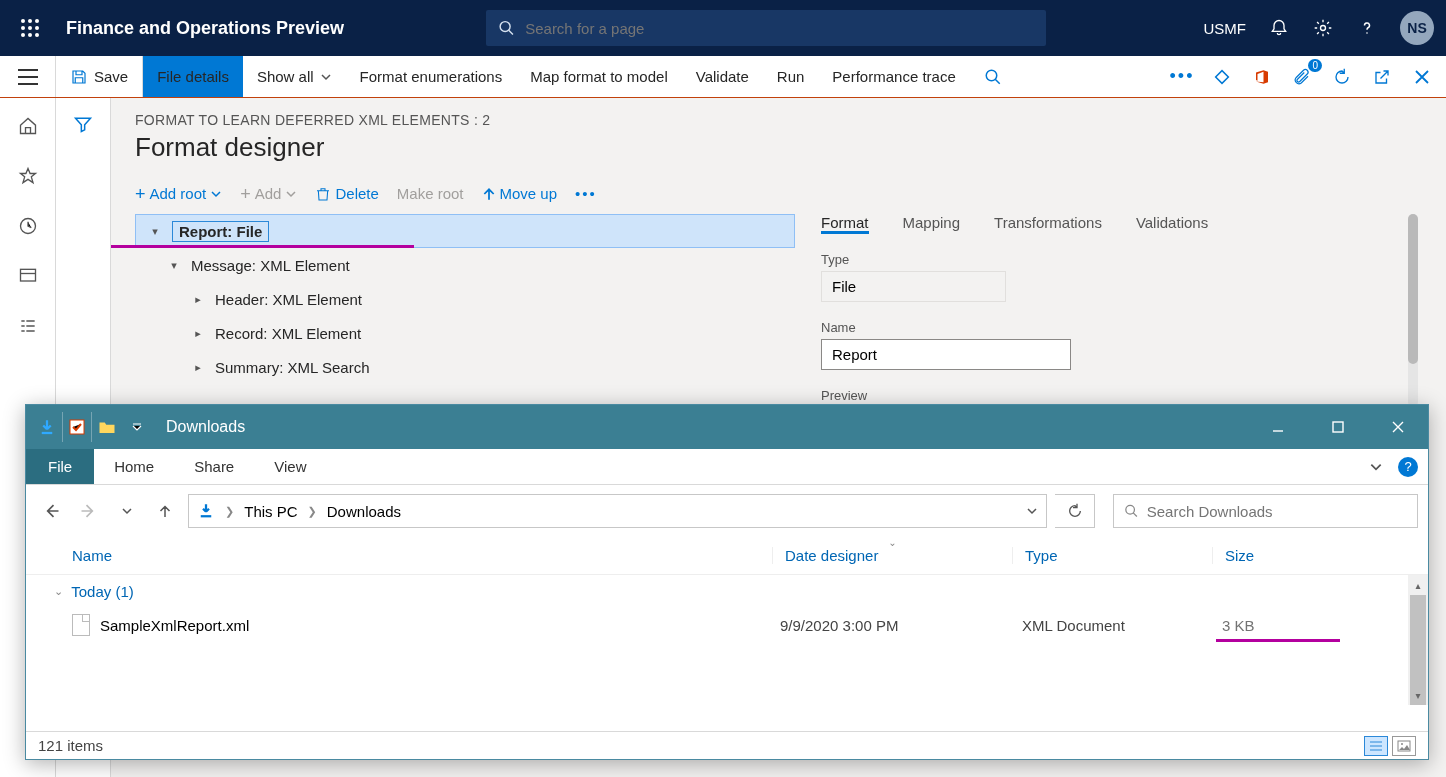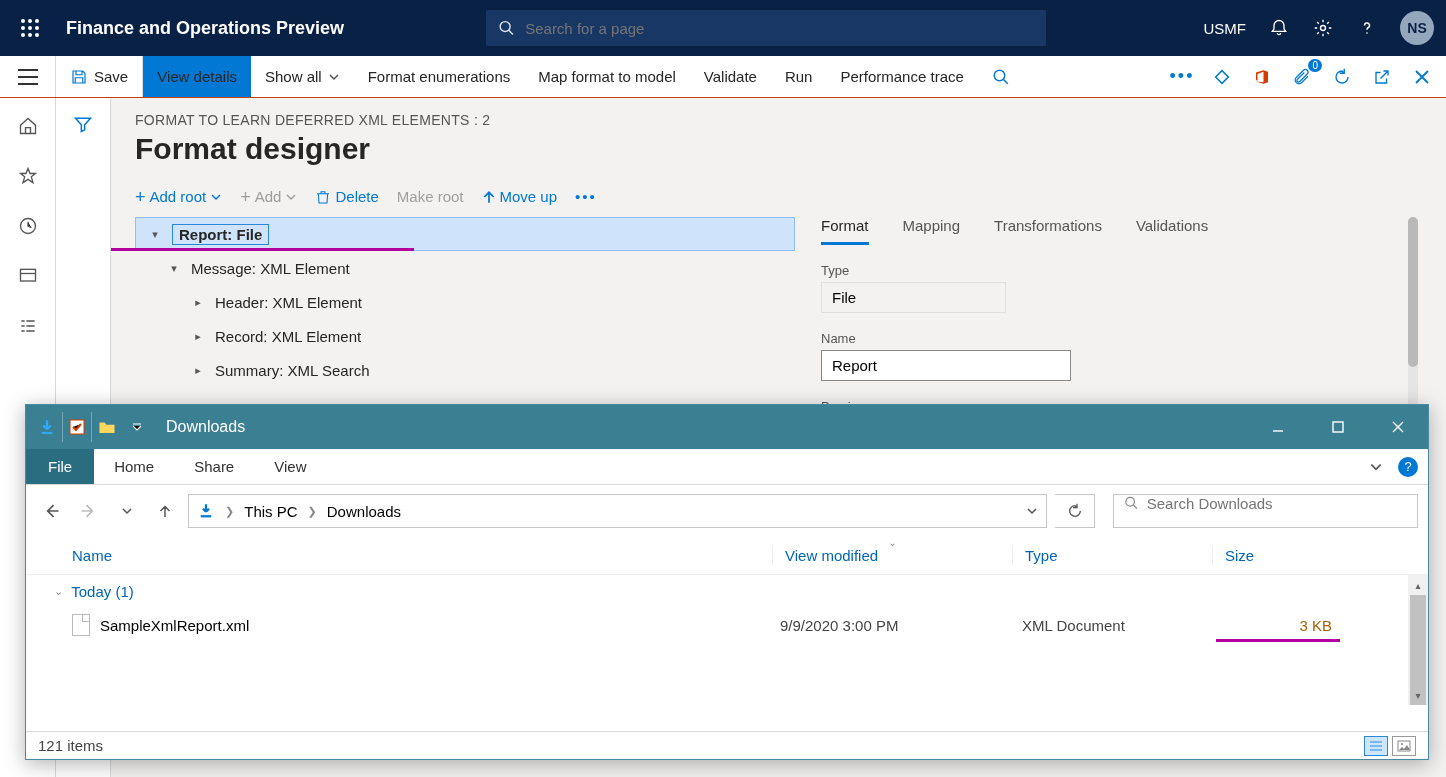--- a/index.html
+++ b/index.html
@@ -62,38 +62,38 @@
   .left-rail { width:56px; background:#fff; border-right:1px solid #d9d9d9; display:flex; flex-direction:column; align-items:center; padding-top:16px; gap:26px;}
   .rail-ic { width:24px; height:24px; color:#555; cursor:pointer; display:flex; align-items:center; justify-content:center;}
 
   
   .filter-col { width:55px; background:#fff; border-right:1px solid #d9d9d9; display:flex; justify-content:center; padding-top:16px;}
   .filter-col .ic { color:#0078d4; cursor:pointer;}
 
   
   .main { flex:1; background:#f3f2f1; padding: 14px 0 0 24px; position:relative; overflow:hidden;}
   .crumb { font-size:14px; letter-spacing:0.3px; color:#555;}
-  .page-title { font-size:30px; font-weight:700; color:#262626; margin-top:4px;}
+  .page-title { font-size:26px; font-weight:400; color:#262626; margin-top:4px;}
   .toolbar-row { display:flex; align-items:center; gap:18px; margin-top:22px; font-size:15px;}
   .tb-link { color:#0078d4; cursor:pointer; display:flex; align-items:center; gap:4px;}
   .tb-disabled { color:#a19f9d; cursor:default;}
   .content-split { display:flex; margin-top:12px; gap: 26px;}
   .tree-pane { width:660px; }
   .tree-row { display:flex; align-items:center; height:34px; padding-left:12px; font-size:15px; color:#262626;}
   .tree-row.sel { background:#cfe4fa; border:1px solid #8fbff5; }
   .tree-row .expander { width:14px; text-align:center; margin-right:10px; font-size:11px; color:#555; cursor:pointer;}
   .tree-row .nodebox { border:1px solid #2b88d8; padding:1px 6px; }
   .tree-row .node-underline { position:relative;font-weight:bold; }
   .underline-highlight { position:absolute; left:-45px; right: 380px; bottom:-1px; height:3px; background:#b4009e; }
   .tree-indent-1 { padding-left:32px; }
   .tree-indent-2 { padding-left:56px; }
 
   .props-pane { flex:1; padding-right: 45px; position:relative;}
   .tabs { display:flex; gap: 34px; font-size:15px; color:#555; border-bottom:0;}
-  .tab { padding-bottom:8px; cursor:pointer;}
+  .tab { cursor:pointer;}
   .tab.active { color:#262626; border-bottom:3px solid #0078d4; font-weight:400;}
   .field { margin-top:18px; }
   .field-label { font-size:13px; color:#555; margin-bottom:4px;}
   .field-readonly { background:#f3f2f1; border:1px solid #e1dfdd; padding:6px 10px; width:185px; font-size:15px;}
   .field-input { background:#fff; border:1px solid #8a8886; padding:6px 10px; width:250px; font-size:15px;}
   .vscroll { position:absolute; right:28px; top:0; bottom:0; width:10px; background:#e5e5e5; border-radius:5px;}
   .vscroll .thumb { position:absolute; left:0; right:0; top:0; height:150px; background:#b9b9b9; border-radius:5px;}
 
   
   .explorer {
@@ -122,40 +122,40 @@
   .exp-ribbon .ricon { width:36px; display:flex; align-items:center; justify-content:center; cursor:pointer; color:#555;}
   .exp-ribbon .help { width:20px; height:20px; border-radius:50%; background:#0078d4; color:#fff; font-size:13px; display:flex; align-items:center; justify-content:center; margin-right:10px; margin-left:4px; align-self:center;}
 
   .exp-nav { height:52px; display:flex; align-items:center; padding: 0 10px; gap:8px;}
   .navbtn { width:30px; height:30px; display:flex; align-items:center; justify-content:center; color:#777; cursor:pointer;}
   .addr { flex:1; height:34px; border:1px solid #c7c7c7; display:flex; align-items:center; padding:0 8px; gap:6px; font-size:15px;}
   .addr .dl-ic { color:#0078d4; }
   .addr .sep { color:#888; font-size:11px; padding: 0 4px;}
   .addr .dd { margin-left:auto; color:#555; cursor:pointer;}
   .refresh { width:40px; height:34px; border:1px solid #c7c7c7; border-left:none; display:flex; align-items:center; justify-content:center; cursor:pointer;}
-  .searchbox { width:305px; height:34px; border:1px solid #c7c7c7; display:flex; align-items:flex-start; padding:0 10px; margin-left:10px;}
+  .searchbox { width:305px; height:34px; border:1px solid #c7c7c7; display:flex; align-items:center; padding:0 10px; margin-left:10px;}
   .searchbox input { border:none; outline:none; font-size:15px; width:100%; margin-left:8px; color:#555;}
 
   .exp-cols { display:flex; font-size:15px; color:#0066b4; padding: 10px 0 10px 46px; border-bottom:1px solid #eee; position:relative;}
   .exp-cols .col-name { width:700px;}
   .exp-cols .col-date { width:240px; border-left:1px solid #eee; padding-left:12px; position:relative;}
   .exp-cols .col-type { width:200px; border-left:1px solid #eee; padding-left:12px;}
   .exp-cols .col-size { width:130px; border-left:1px solid #eee; padding-left:12px;}
   .col-sort { position:absolute; top:-10px; left:50%; transform:translateX(-50%); font-size:10px; color:#888;}
 
   .exp-body { flex:1; overflow-y:auto; position:relative; font-size:15px;}
   .group-hdr { display:flex; align-items:center; gap:8px; padding: 8px 0 8px 28px; color:#0066b4;}
   .group-hdr .chev { font-size:11px; color:#888;}
   .file-row { display:flex; align-items:center; padding: 6px 0 6px 46px; }
   .file-row .fic { width:18px; height:22px; border:1px solid #bbb; margin-right:10px; position:relative;}
   .file-row .fic:after { content:""; position:absolute; top:0; right:0; width:6px; height:6px; background:#fff; border-left:1px solid #bbb; border-bottom:1px solid #bbb;}
   .file-row .fname { width:680px;}
   .file-row .fdate { width:242px; color:#444;}
   .file-row .ftype { width:200px; color:#444;}
-  .file-row .fsize { width:130px; color:#a16207; text-align:right; padding-right:20px; position:relative;}
+  .file-row .fsize { width:130px; color:#737373; text-align:left; padding-right:20px; position:relative;}
   .size-highlight { position:absolute; left: -6px; right: 12px; bottom:-8px; height:3px; background:#b4009e;}
 
   .exp-vscroll { position:absolute; right:0; top:0; bottom:26px; width:20px; background:#f0f0f0;}
   .exp-vscroll .arrow { height:20px; display:flex; align-items:center; justify-content:center; font-size:10px; color:#666; cursor:pointer;}
   .exp-vscroll .track { position:absolute; top:20px; bottom:20px; left:0; right:0;}
   .exp-vscroll .thumb { position:absolute; left:2px; right:2px; top:0; height:110px; background:#c1c1c1;}
 
   .exp-status { height:28px; border-top:1px solid #d9d9d9; display:flex; align-items:center; padding:0 12px; font-size:15px; color:#444;}
   .exp-status .sspacer { flex:1;}
   .view-toggles { display:flex; gap:4px;}
@@ -224,21 +224,21 @@
         <path stroke="#333" stroke-width="2" d="M0 1h20M0 8h20M0 15h20"></path>
       </svg>
   </div>
   <div class="ab-item ab-save">
     <svg width="18" height="18" viewBox="0 0 24 24">
         <path fill="none" stroke="#0078d4" stroke-width="1.6" d="M4 4h13l3 3v13H4z M8 4v5h8V4 M7 20v-7h10v7"></path>
       </svg>
     <span>Save</span>
   </div>
   <div class="ab-item ab-active">
-    <span>View details</span>
+    <span>File details</span>
   </div>
   <div class="ab-item">
     <span>Show all</span>
     <svg width="12" height="12" viewBox="0 0 12 12">
         <path fill="none" stroke="#555" stroke-width="1.5" d="M2 4l4 4 4-4"></path>
       </svg>
   </div>
   <div class="ab-item">
       <span>Format enumerations</span>
     </div>
@@ -543,21 +543,21 @@
           <line x1="15" y1="15" x2="21" y2="21" stroke="#888" stroke-width="2"></line>
         </svg>
       <input placeholder="Search Downloads" style="">
     </div>
   </div>
 
   <div class="exp-cols">
     <div class="col-name"><span>Name</span></div>
     <div class="col-date">
       <span class="col-sort">⌄</span>
-      <span>View modified</span>
+      <span>Date designer</span>
     </div>
     <div class="col-type"><span>Type</span></div>
     <div class="col-size"><span>Size</span></div>
   </div>
 
   <div class="exp-body">
     <div class="group-hdr">
       <span class="chev">⌄</span>
       <span>Today (1)</span>
     </div>

